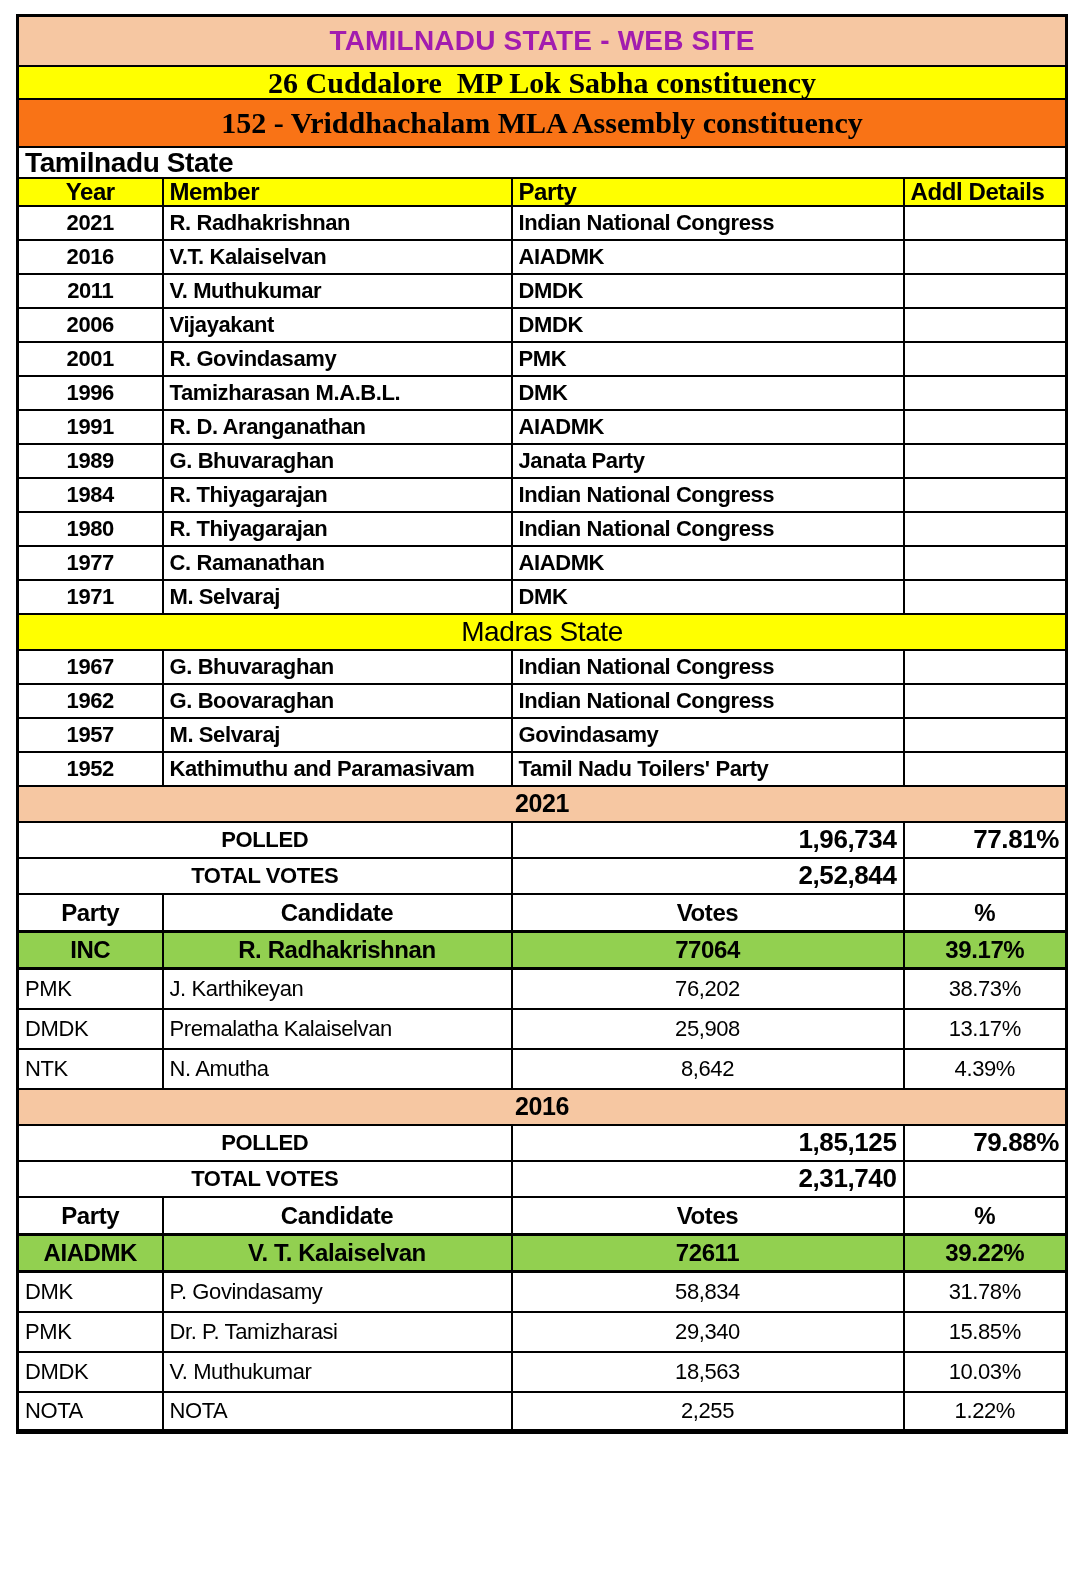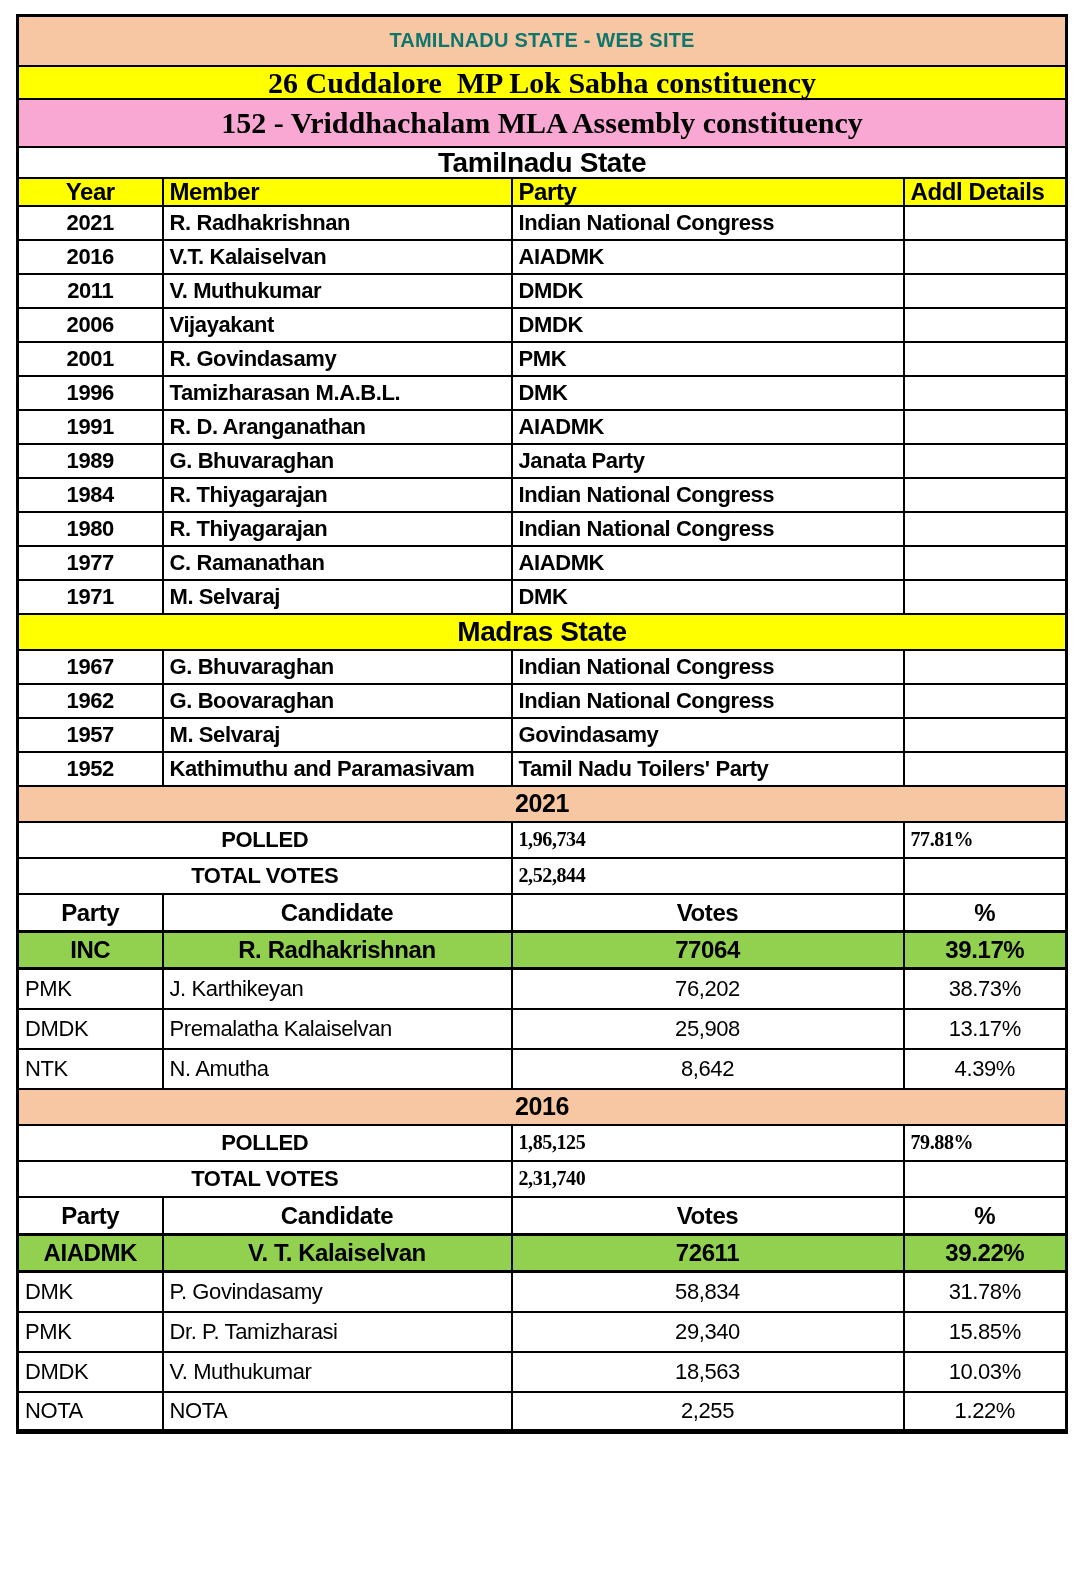--- a/index.html
+++ b/index.html
@@ -30,48 +30,48 @@
 
   
   col.c1 { width: 145px; }
   col.c2 { width: 349px; }
   col.c3 { width: 392px; }
   col.c4 { width: 163px; }
 
   
   .band-peach td { background: #F6C7A2; height: 50px; text-align: center;
     font-weight: bold; font-size: 25px; }
-  .site-title td { color: #0f766e; font-size: 20px; letter-spacing: 0.2px; }
+  .site-title td { color: #a21caf; font-size: 28px; letter-spacing: 0.2px; }
   .band-yellow-serif td { background: #FFFF00; height: 32px; text-align: center;
     font-family: "Liberation Serif", serif; font-weight: bold; font-size: 30px;
     letter-spacing: 0; white-space: pre-wrap; }
-  .band-green-serif td { background: #f9a8d4; height: 48px; text-align: center;
+  .band-green-serif td { background: #f97316; height: 48px; text-align: center;
     font-family: "Liberation Serif", serif; font-weight: bold; font-size: 30px;
     letter-spacing: 0; }
-  .band-white td { background: #fff; height: 27px; text-align: center;
+  .band-white td { background: #fff; height: 27px; text-align: left;
     font-weight: bold; font-size: 28px; }
   .band-yellow td { background: #FFFF00; height: 36px; text-align: center;
-    font-weight: bold; font-size: 28px; margin-top: 28px; }
+    font-weight: normal; font-size: 28px; margin-top: 28px; }
   .year-band td { height: 36px; font-size: 25px; }
 
   
   .head-yellow td { background: #FFFF00; height: 19px;
     font-weight: bold; font-size: 24px; }
   .head-yellow td.c { text-align: center; }
   .head-yellow td.l { text-align: left; margin-top: 44px; }
 
   
   .member-row td { height: 34px; font-weight: bold; font-size: 22px; background: #fff; }
   td.c { text-align: center; }
   td.l { text-align: left; }
 
   
   .polled-row td, .total-row td { height: 36px; font-weight: bold; background: #fff; }
   .polled-row td.lbl, .total-row td.lbl { text-align: center; font-size: 22px; }
-  .polled-row td.num, .total-row td.num { text-align: left; font-size: 20px; font-family: Liberation Serif, serif; }
+  .polled-row td.num, .total-row td.num { text-align: right; font-size: 26px; }
   .res-head td { height: 38px; font-weight: bold; font-size: 24px;
     text-align: center; background: #fff; }
   .winner-row td { height: 37px; background: #92D050; font-weight: bold;
     font-size: 24px; text-align: center;
     border-top-width: 3px; border-bottom-width: 3px; margin-top: 32px; }
   .loser-row td { height: 40px; font-weight: normal; font-size: 22px; background: #fff; }
 </style>
 </head>
 <body>
 

